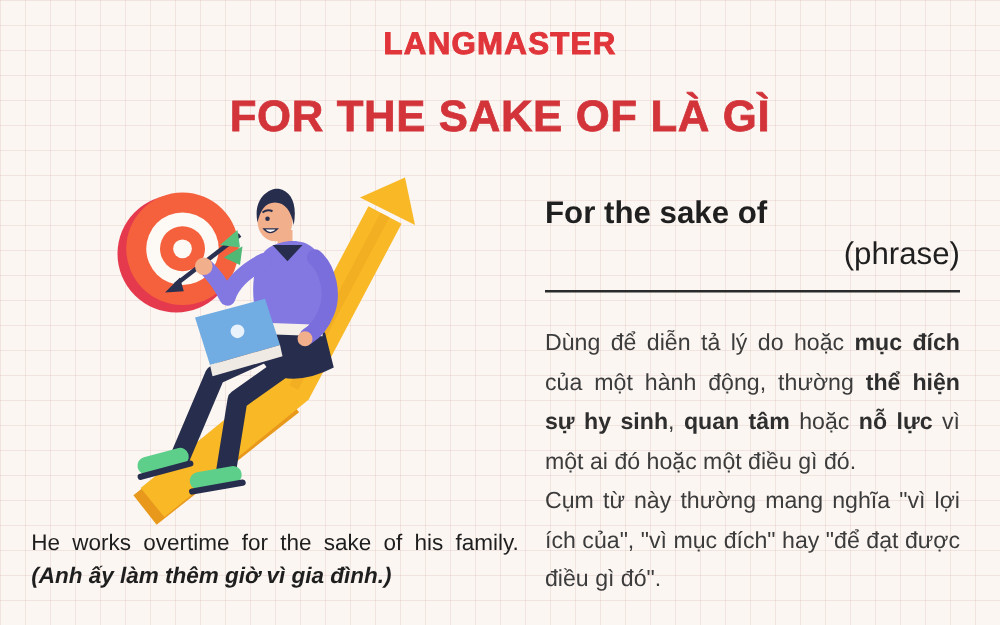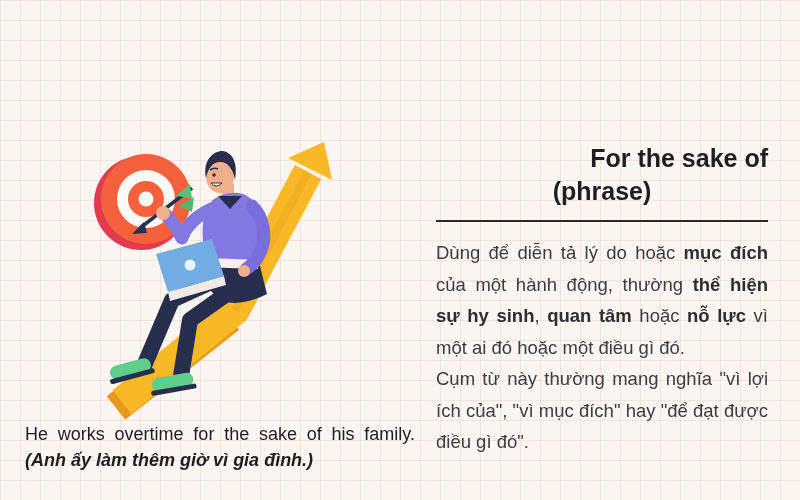--- a/index.html
+++ b/index.html
@@ -33,44 +33,46 @@
 
   .example {
     position:absolute; left:25px; top:421px; width:390px;
     font-size:18px; line-height:26px; color:#1E1E1E;
     text-align:justify;
   }
   .example .vi { font-weight:700; font-style:italic; }
 
   .defcol { position:absolute; left:436px; top:142px; width:332px; }
   .term {
-    text-align:right; font-size:25px; font-weight:700;
-    color:#1F1F1F; line-height:33px;
+    text-align:left; font-size:25px; font-weight:700;
+    color:#1F1F1F; line-height:33px;margin-top:12px;
   }
   .pos {
-    text-align:center; font-size:25px; font-weight:700;
+    text-align:right; font-size:25px; font-weight:400;
     color:#1F1F1F; line-height:33px;
   }
   .divider {
     margin-top:12px; height:0; border-bottom:2px solid #2B2B2B;
   }
   .para {
     font-size:18.5px; line-height:31.5px; color:#3C3C3C;
     text-align:justify;
   }
-  .para1 { margin-top:15px; }
+  .para1 { margin-top:24px; }
   .para2 { }
   .para b { color:#2E2E2E; }
 </style>
 </head>
 <body>
 
 <div class="canvas">
 
+  <div class="logo">LANGMASTER</div>
 
+  <h1 class="title">FOR THE SAKE OF LÀ GÌ</h1>
 
   <svg class="illustration" width="312" height="292" viewBox="0 0 312 292" aria-hidden="true">
 
     <g>
       <path d="M36,272 L150,182" stroke="#E8991C" stroke-width="30" fill="none"></path>
       <path d="M42,266 L155,174 L228,36" stroke="#F9B826" stroke-width="30" fill="none" stroke-linejoin="miter"></path>
       <polygon points="244,6 252,44 208,22" fill="#F9B826"></polygon>
       <path d="M155,174 L228,36" stroke="#EFA81F" stroke-width="8" fill="none" opacity="0.55"></path>
     </g>
 

